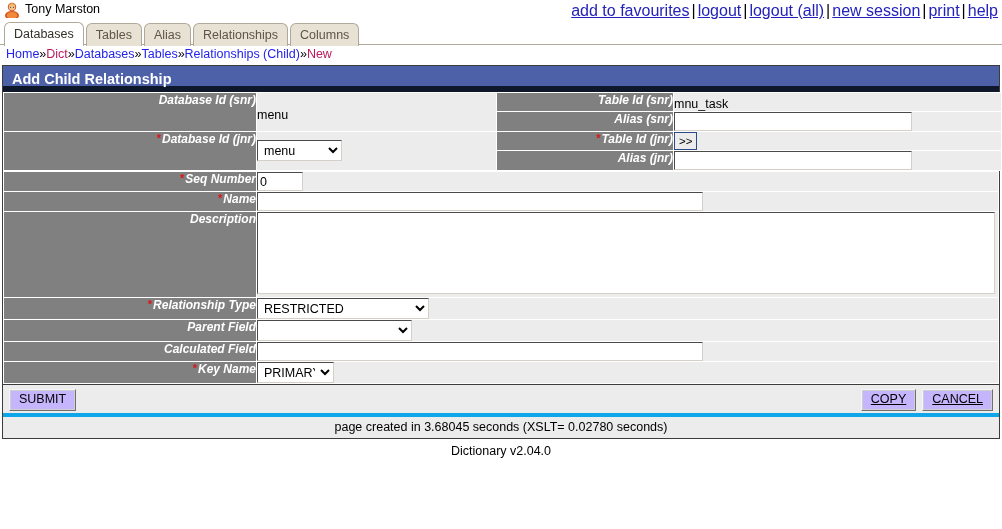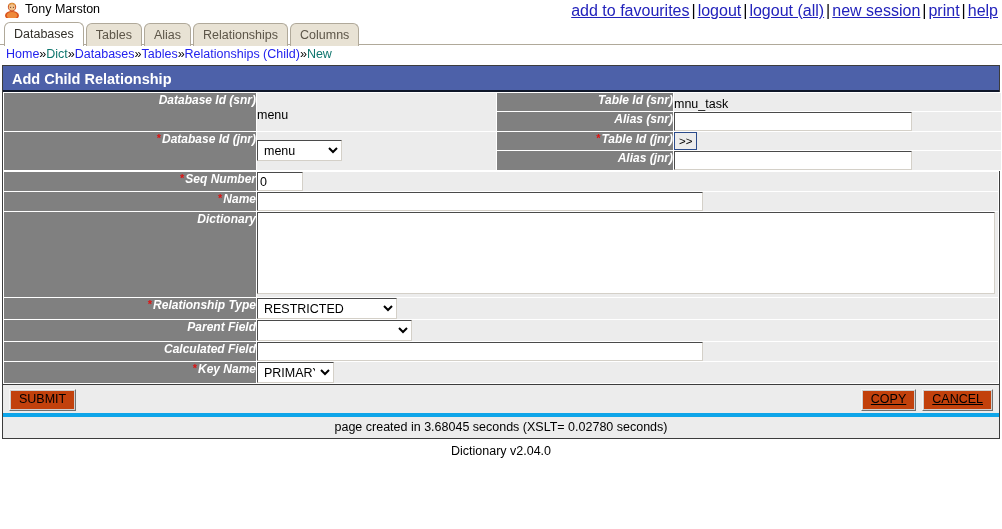--- a/index.html
+++ b/index.html
@@ -101,41 +101,41 @@
   .breadcrumb {
     height: 19px;
     line-height: 19px;
     padding-left: 6px;
     font-size: 12.5px;
     background: #ffffff;
     white-space: nowrap;
     border-bottom: 1px solid #ffffff;
   }
   .breadcrumb a { color: #2222ee; text-decoration: none; }
-  .breadcrumb .plain { color: #0f766e; }
+  .breadcrumb .plain { color: #be185d; }
   .breadcrumb .arrow { color: #000; }
 
   
   .panel {
     margin: 0 2px;
     border: 1px solid #3c3c3c;
     background: #ececec;
     width: 998px;
     box-sizing: border-box;
   }
   .title-bar {
     background: #4d61a9;
     color: #ffffff;
     font-weight: bold;
     font-size: 14.5px;
     padding: 5px 0 5px 9px;
     height: 26px;
     line-height: 16px;
     box-sizing: border-box;
-    border-bottom: 2px solid #0f172a;
+    border-bottom: 6px solid #0f172a;
   }
 
   table.form {
     border-collapse: collapse;
     width: 100%;
     table-layout: fixed;
   }
   table.form td {
     padding: 0;
     vertical-align: top;
@@ -219,21 +219,21 @@
     background: #ececec;
     border-top: 1px solid #3c3c3c;
     height: 29px;
     position: relative;
     box-sizing: border-box;
   }
   .btn {
     font-family: "Liberation Sans", sans-serif;
     font-size: 12.5px;
     color: #000;
-    background: #c2410c;
+    background: #c4b5fd;
     border: 1px solid;
     border-color: #f5f5f5 #707070 #707070 #f5f5f5;
     box-shadow: inset 0 0 0 1px #cfcfcf;
     padding: 3px 9px 4px 9px;
     cursor: pointer;
     line-height: 13px;
   }
   .actionbar .left { position: absolute; left: 6px; top: 4px; }
   .actionbar .right { position: absolute; right: 6px; top: 4px; display: flex; gap: 6px; text-decoration: underline; }
 
@@ -348,29 +348,29 @@
           <input class="txt" type="text" style="width: 46px;" value="0">
         </td>
       </tr>
       <tr>
         <td class="lbl"><span class="req">*</span><span>Name</span></td>
         <td class="val">
           <input class="txt" type="text" style="width: 446px;" value="">
         </td>
       </tr>
       <tr>
-        <td class="lbl"><span>Dictionary</span></td>
+        <td class="lbl"><span>Description</span></td>
         <td class="val">
           <textarea class="txt" style="width: 738px; height: 82px;"></textarea>
         </td>
       </tr>
       <tr>
         <td class="lbl"><span class="req">*</span><span>Relationship Type</span></td>
         <td class="val">
-          <select class="sel" style="width:140px">
+          <select class="sel" style="width:172px">
             <option>RESTRICTED</option>
           </select>
         </td>
       </tr>
       <tr>
         <td class="lbl"><span>Parent Field</span></td>
         <td class="val">
           <select class="sel" style="width:155px">
             <option></option>
           </select>

